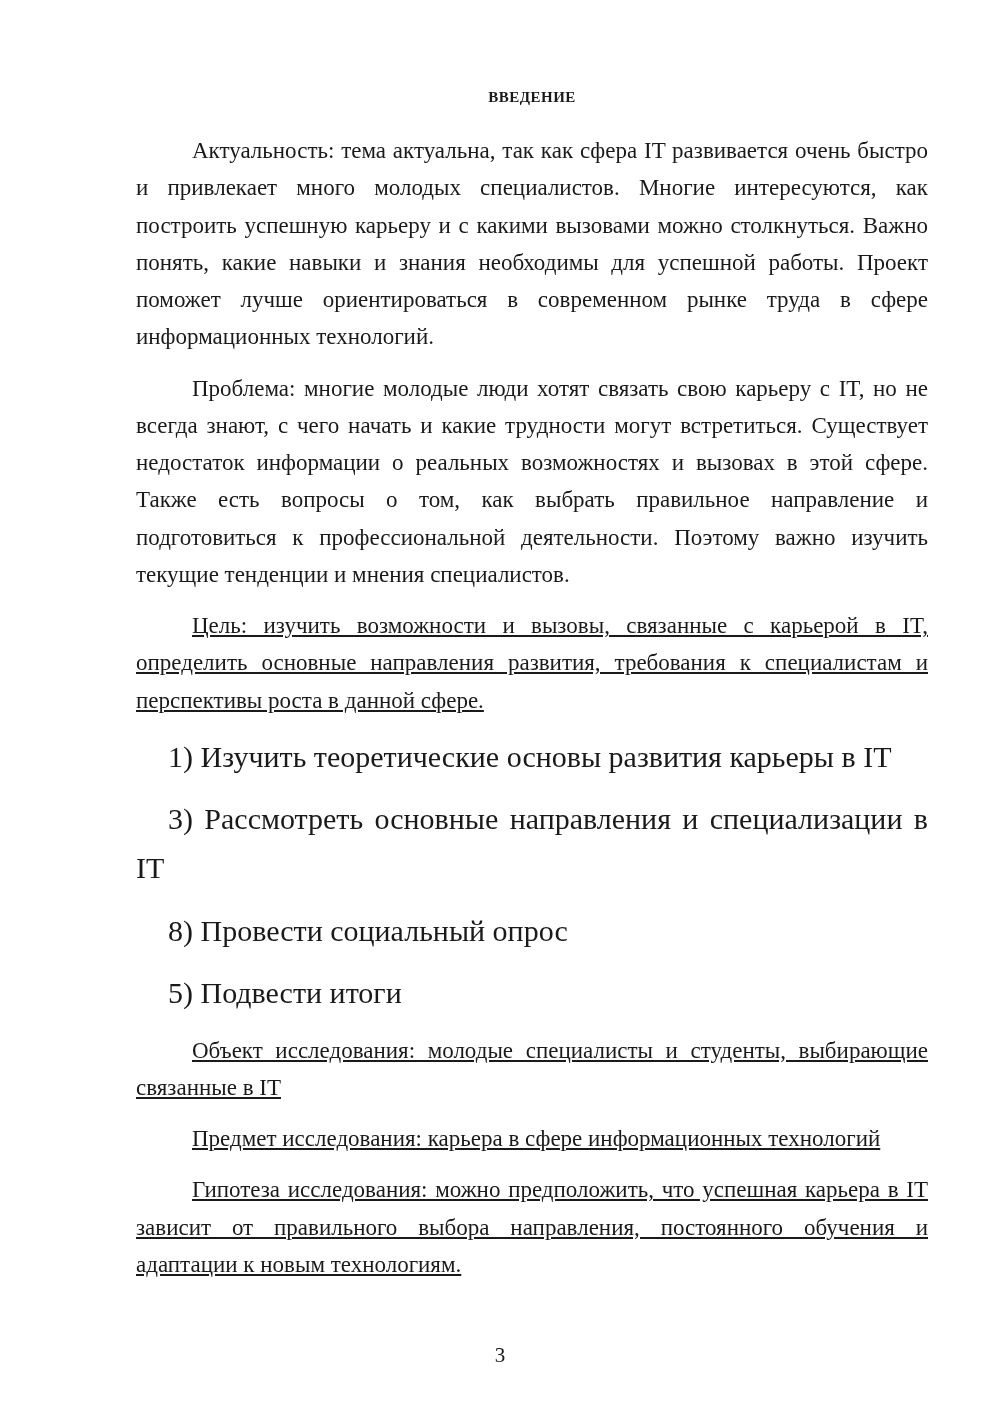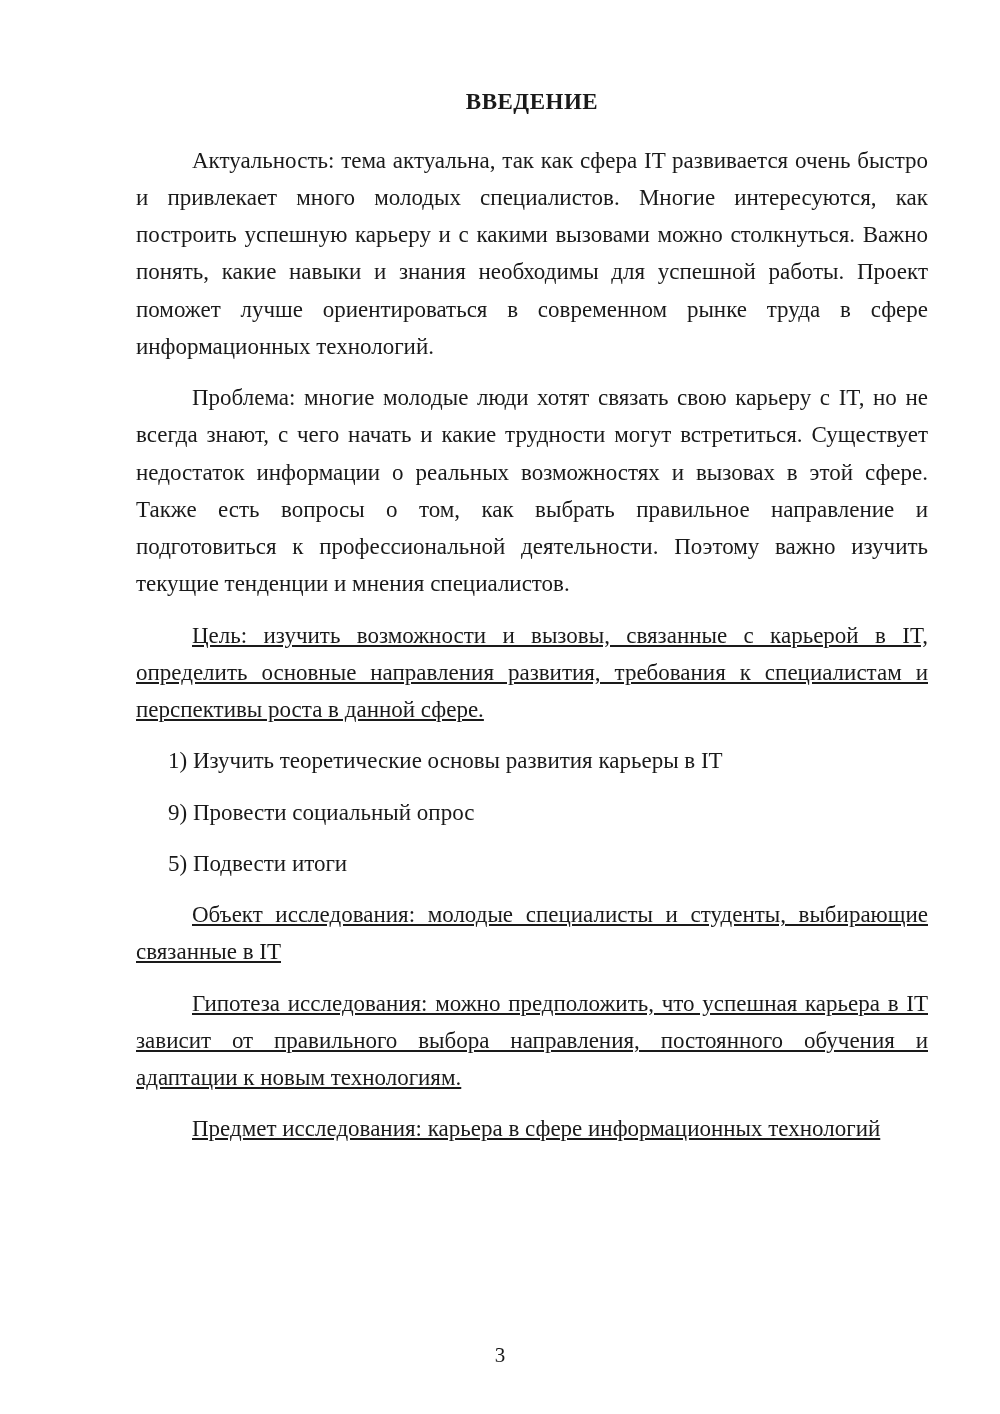--- a/index.html
+++ b/index.html
@@ -16,39 +16,39 @@
   .page {
     position: relative;
     width: 1000px;
     height: 1414px;
     box-sizing: border-box;
     padding: 88px 72px 40px 136px;
   }
   .doc-title {
     text-align: center;
     font-weight: bold;
-    font-size: 23px;
+    font-size: 15px;
     letter-spacing: 0.5px;
     margin: 0 0 26px 0;
     line-height: 1.2;
   }
   .para {
     font-size: 23px;
     line-height: 1.62;
     text-align: justify;
     text-justify: inter-word;
     margin: 0 0 14px 0;
     text-indent: 56px;
   }
   .para.last-line-left {
     text-align-last: left;
     text-decoration: underline;
   }
   .list-item {
-    font-size: 23px;
+    font-size: 30px;
     line-height: 1.62;
     text-align: justify;
     text-justify: inter-word;
     text-align-last: left;
     margin: 0 0 14px 0;
     text-indent: 32px;
   }
   .tasks-head {
     font-size: 23px;
     line-height: 1.62;
@@ -72,21 +72,22 @@
 <div class="page">
 
   <h1 class="doc-title">ВВЕДЕНИЕ</h1>
 
   <p class="para">Актуальность: тема актуальна, так как сфера IT развивается очень быстро и привлекает много молодых специалистов. Многие интересуются, как построить успешную карьеру и с какими вызовами можно столкнуться. Важно понять, какие навыки и знания необходимы для успешной работы. Проект поможет лучше ориентироваться в современном рынке труда в сфере информационных технологий.</p>
   <p class="para">Проблема: многие молодые люди хотят связать свою карьеру с IT, но не всегда знают, с чего начать и какие трудности могут встретиться. Существует недостаток информации о реальных возможностях и вызовах в этой сфере. Также есть вопросы о том, как выбрать правильное направление и подготовиться к профессиональной деятельности. Поэтому важно изучить текущие тенденции и мнения специалистов.</p>
   <p class="para last-line-left">Цель: изучить возможности и вызовы, связанные с карьерой в IT, определить основные направления развития, требования к специалистам и перспективы роста в данной сфере.</p>
 
 
   <p class="list-item">1) Изучить теоретические основы развития карьеры в IT</p>
-  <p class="list-item">9) Провести социальный опрос</p>
+  <p class="list-item">3) Рассмотреть основные направления и специализации в IT</p>
+  <p class="list-item">8) Провести социальный опрос</p>
   <p class="list-item">5) Подвести итоги</p>
 
   <p class="para last-line-left">Объект исследования: молодые специалисты и студенты, выбирающие связанные в IT</p>
+  <p class="para last-line-left">Предмет исследования: карьера в сфере информационных технологий</p>
   <p class="para last-line-left">Гипотеза исследования: можно предположить, что успешная карьера в IT зависит от правильного выбора направления, постоянного обучения и адаптации к новым технологиям.</p>
-  <p class="para last-line-left">Предмет исследования: карьера в сфере информационных технологий</p>
 
   <div class="page-number">3</div>
 </div>
 
 </body></html>

